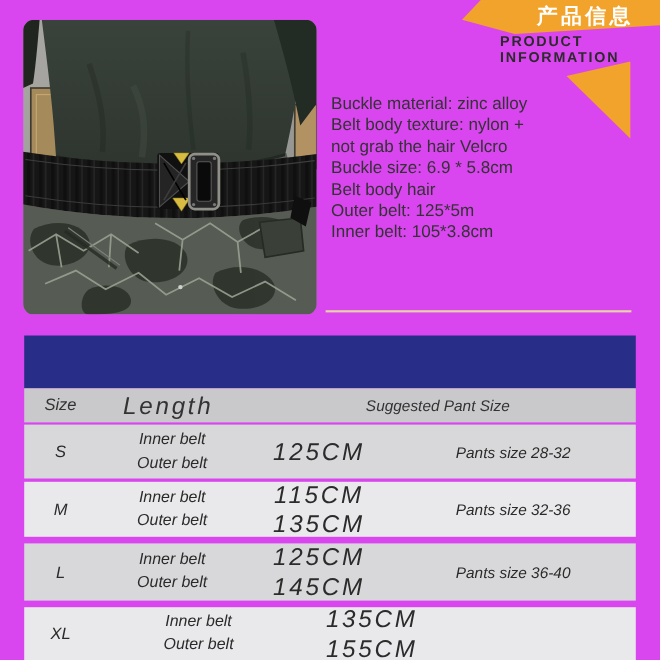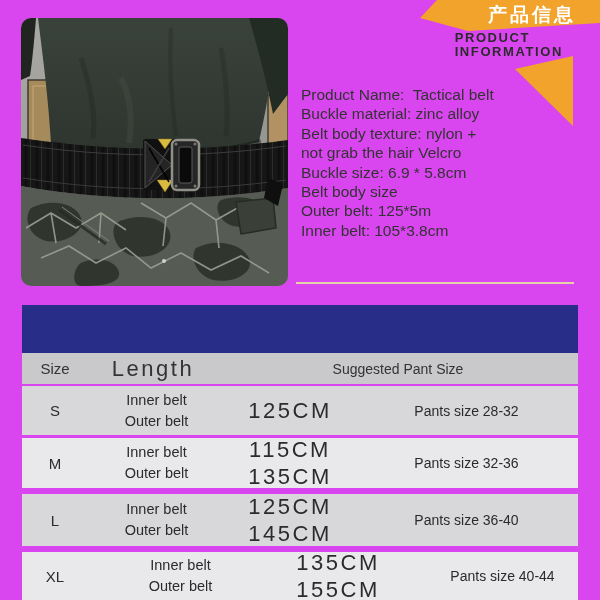--- a/index.html
+++ b/index.html
@@ -29,21 +29,21 @@
   
   .table{position:absolute;left:22px;top:353px;width:556px;color:#2b2b2b;}
   .trow{display:flex;align-items:stretch;}
   .thead{height:31px;margin-bottom:2px;background:#c9c9cc;font-size:15px;color:#333;}
   .row-dark{background:#d8d8da;}
   .row-light{background:#e9e9eb;}
   .row-s{height:49px;margin-bottom:3px;}
   .row-m{height:50px;margin-bottom:6px;}
   .row-l{height:52px;margin-bottom:6px;}
   .row-xl{height:48px;gap:24px;}
-  .cell{display:flex;flex-direction:column;justify-content:center;align-items:center;text-align:center;}
+  .cell{display:flex;flex-direction:column;justify-content:center;align-items:center;text-align:center;font-style:italic;}
   .c-size{width:66px;font-size:15px;}
   .c-belt{width:137px;font-size:14.5px;line-height:21px;}
   .c-length{width:130px;font-size:22px;line-height:27px;letter-spacing:2.5px;}
   .c-pants{flex:1;font-size:14px;}
 </style>
 </head>
 <body>
 
 <div class="page">
 
@@ -122,26 +122,25 @@
     <polygon points="437,0 600,0 600,23 468,31 420,18" fill="#F2A32B"></polygon>
     <polygon points="515,69 573,56 573,126" fill="#F2A32B"></polygon>
   </svg>
   <div class="cn">产品信息</div>
   <div class="en">
     <div>PRODUCT</div>
     <div>INFORMATION</div>
   </div>
 
   <div class="specs">
-    <div>Product Name:  Tactical belt</div>
     <div>Buckle material: zinc alloy</div>
     <div>Belt body texture: nylon +</div>
     <div>not grab the hair Velcro</div>
     <div>Buckle size: 6.9 * 5.8cm</div>
-    <div>Belt body size</div>
+    <div>Belt body hair</div>
     <div>Outer belt: 125*5m</div>
     <div>Inner belt: 105*3.8cm</div>
   </div>
 
   <div class="divider"></div>
   <div class="navy"></div>
 
   <div class="table">
     <div class="trow thead">
       <div class="cell c-size">Size</div>
@@ -190,17 +189,16 @@
     <div class="trow row-light row-xl">
       <div class="cell c-size">XL</div>
       <div class="cell c-belt">
         <div>Inner belt</div>
         <div>Outer belt</div>
       </div>
       <div class="cell c-length">
         <div>135CM</div>
         <div>155CM</div>
       </div>
-      <div class="cell c-pants">Pants size 40-44</div>
     </div>
   </div>
 
 </div>
 
 </body></html>

